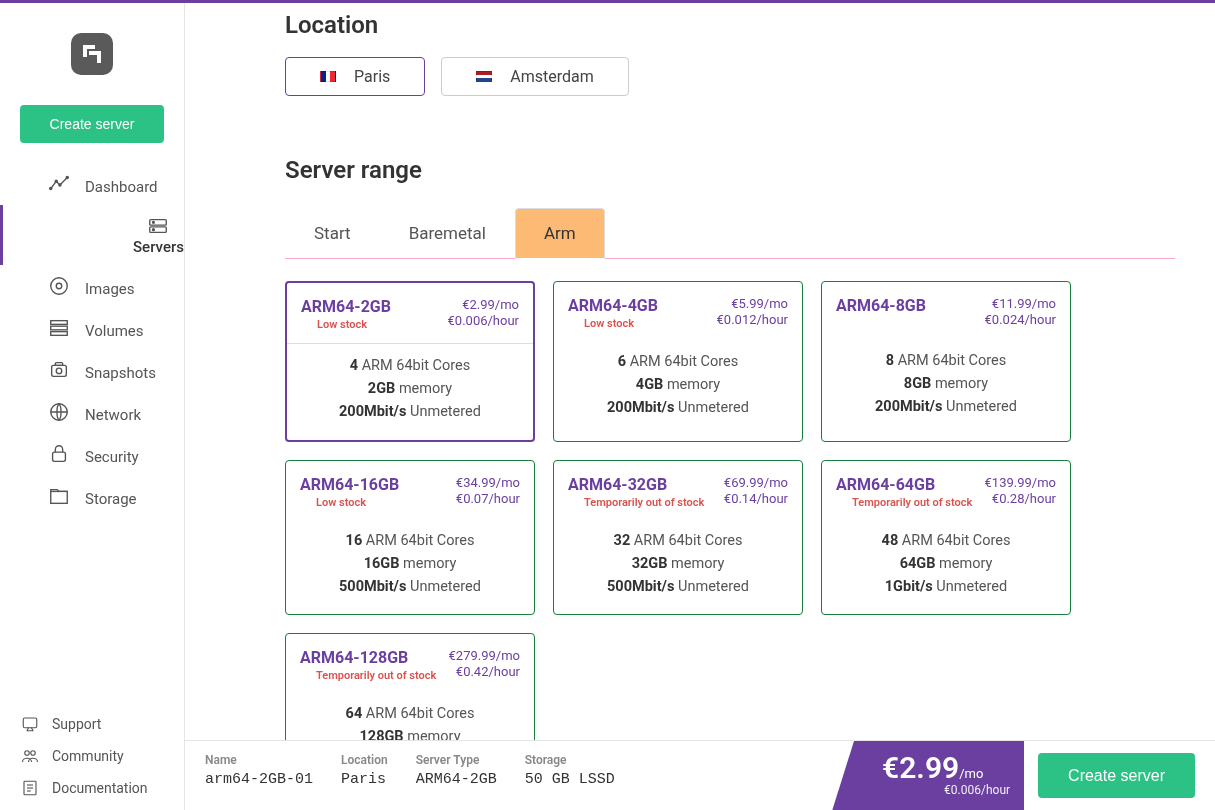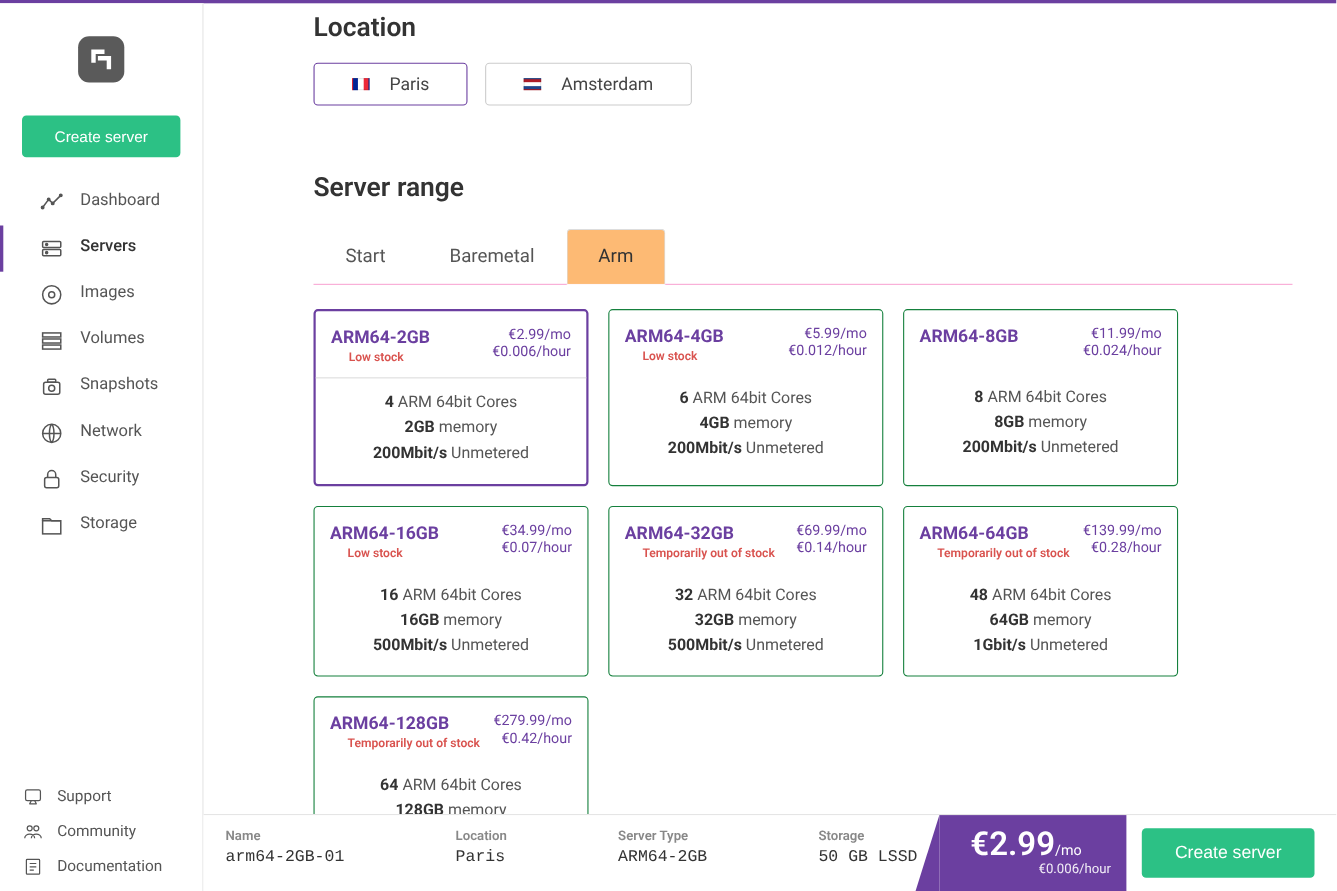--- a/index.html
+++ b/index.html
@@ -49,31 +49,32 @@
     border-radius: 4px;
     padding: 11px 0;
     font-size: 14px;
     cursor: pointer;
   }
   .nav {
     flex: 0 0 auto;
   }
   .nav-item {
     display: flex;
-    align-items: flex-start;
-    padding: 9px 0 9px 32px;
+    align-items: flex-end;
+    padding: 9px 0 9px 44px;
     font-size: 15px;
     color: #555;
     cursor: pointer;
     border-left: 3px solid transparent;
   }
   .nav-item.active {
     border-left-color: #6b3fa0;
     color: #333;
     font-weight: 500;
+    flex-direction: column;
   }
   .nav-icon {
     width: 24px; height: 24px;
     margin-right: 14px;
     display: flex; align-items: center; justify-content: center;
     color: #555;
   }
   .nav-icon svg { width: 22px; height: 22px; stroke: currentColor; fill: none; stroke-width: 1.5; }
   .spacer { flex: 1; }
   .footer-nav {
@@ -197,21 +198,21 @@
     height: 70px;
     border-top: 1px solid #e5e5e5;
     background: #fff;
     display: flex;
     align-items: stretch;
   }
   .summary {
     flex: 1;
     display: flex;
     padding: 12px 20px 0;
-    justify-content: space-between;
+    gap: 28px;
   }
   .sum-col { max-width: 110px; }
   .sum-col.wide { max-width: 140px; }
   .sum-label {
     font-size: 12px;
     color: #888;
     font-weight: 600;
     margin-bottom: 4px;
   }
   .sum-val {

